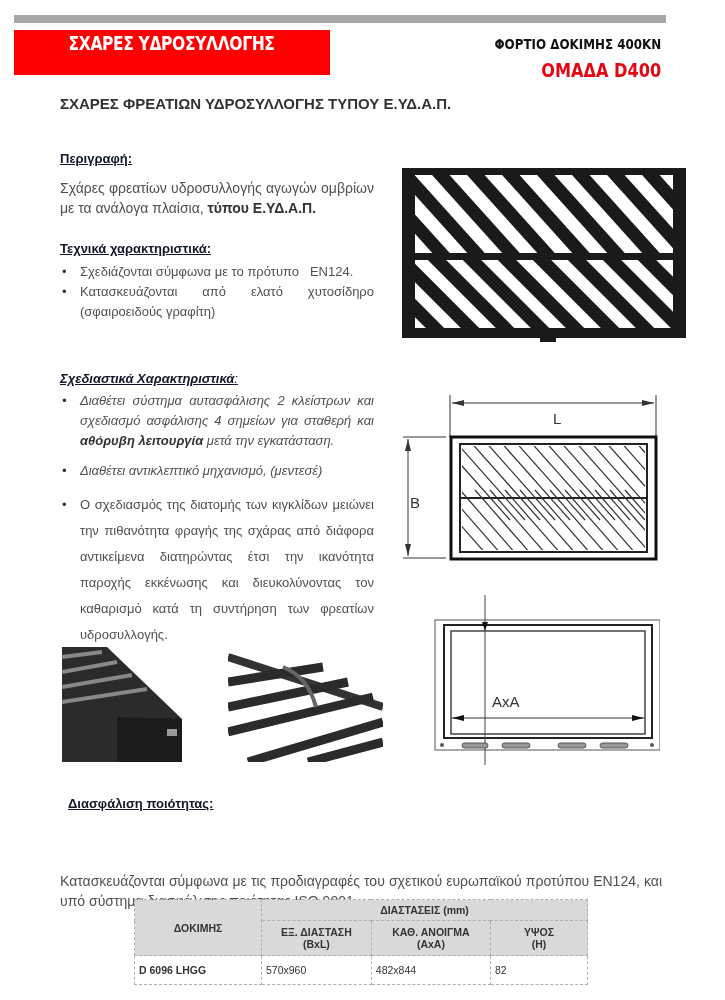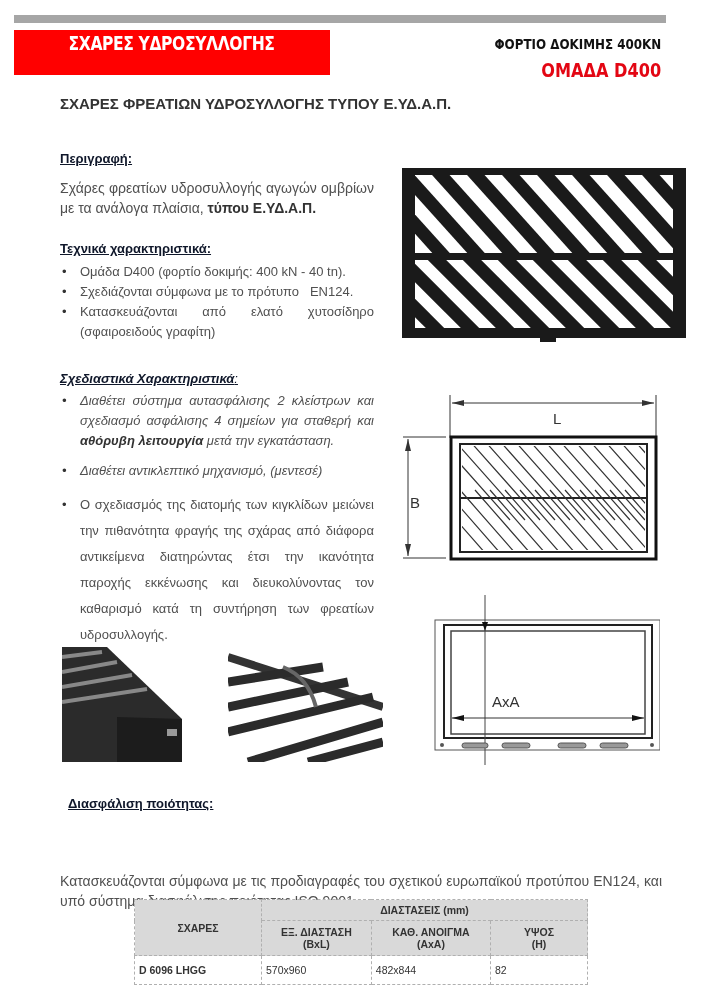--- a/index.html
+++ b/index.html
@@ -46,21 +46,20 @@
 
 <div class="abs title">ΣΧΑΡΕΣ ΦΡΕΑΤΙΩΝ ΥΔΡΟΣΥΛΛΟΓΗΣ ΤΥΠΟΥ Ε.ΥΔ.Α.Π.</div>
 
 <div class="abs col h" style="top:151px;">Περιγραφή:</div>
 <div class="abs col p justify-last" style="top:178px; text-align-last:left;">
   <span>Σχάρες φρεατίων υδροσυλλογής αγωγών ομβρίων με τα ανάλογα πλαίσια, </span><b style="color:#333;">τύπου Ε.ΥΔ.Α.Π.</b>
 </div>
 
 <div class="abs col h" style="top:241px;">Τεχνικά χαρακτηριστικά:</div>
 <ul class="abs col" style="top:262px;">
-  <li>Ομάδα D400 (φορτίο δοκιμής: 400 kN - 40 tn).</li>
   <li style="white-space:pre;">Σχεδιάζονται σύμφωνα με το πρότυπο   EN124.</li>
   <li>Κατασκευάζονται από ελατό χυτοσίδηρο (σφαιροειδούς γραφίτη)</li>
 </ul>
 
 <div class="abs col h" style="top:371px; font-style:italic;">
   <span>Σχεδιαστικά Χαρακτηριστικά</span><span style="font-weight:normal;">:</span>
 </div>
 <ul class="abs col ital" style="top:391px;">
   <li><span>Διαθέτει σύστημα αυτασφάλισης 2 κλείστρων και σχεδιασμό ασφάλισης 4 σημείων για σταθερή και </span><b style="color:#333;">αθόρυβη λειτουργία</b><span> μετά την εγκατάσταση.</span></li>
   <li style="margin-top:10px;">Διαθέτει αντικλεπτικό μηχανισμό, (μεντεσέ)</li>
@@ -172,21 +171,21 @@
     <path d="M55 15 Q80 25 88 55" stroke="#666" stroke-width="4" fill="none"></path>
   </svg>
 </div>
 
 <div class="abs h" style="left:68px; top:796px;">Διασφάλιση ποιότητας:</div>
 <div class="abs p" style="left:60px; top:871px; width:602px;">Κατασκευάζονται σύμφωνα με τις προδιαγραφές του σχετικού ευρωπαϊκού προτύπου EN124, και υπό σύστημα διασφάλισης ποιότητας ISO 9001.</div>
 
 <table class="spec">
   <tbody>
       <tr>
-    <th rowspan="2" style="width:118px;">ΣΧΑΡΕΣ</th>
+    <th rowspan="2" style="width:118px;">ΔΟΚΙΜΗΣ</th>
     <th colspan="3" style="height:16px;">ΔΙΑΣΤΑΣΕΙΣ (mm)</th>
   </tr>
   <tr>
     <th style="height:30px;"><span>ΕΞ. ΔΙΑΣΤΑΣΗ</span><br><span>(BxL)</span></th>
     <th><span>ΚΑΘ. ΑΝΟΙΓΜΑ</span><br><span>(AxA)</span></th>
     <th style="width:88px;"><span>ΥΨΟΣ</span><br><span>(H)</span></th>
   </tr>
   <tr>
     <td class="code">D 6096 LHGG</td>
     <td>570x960</td>

